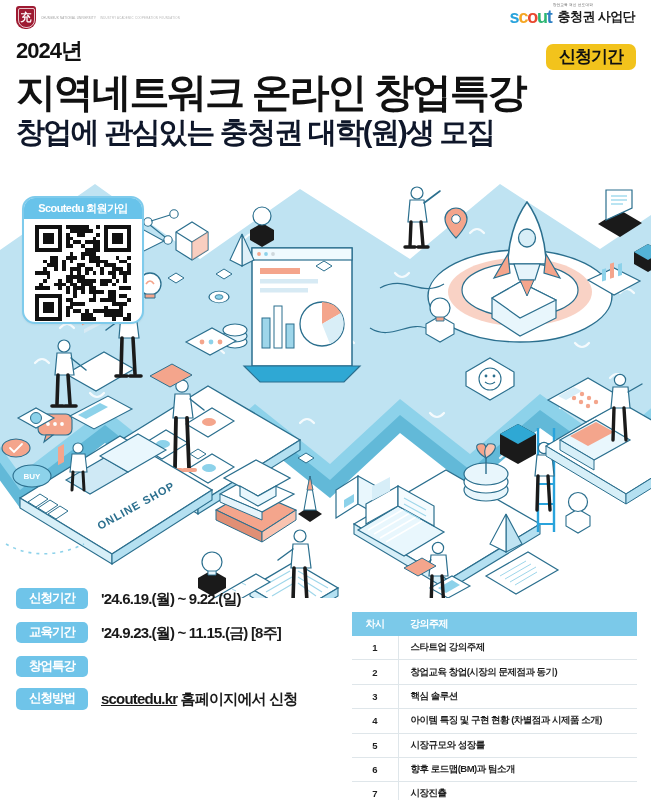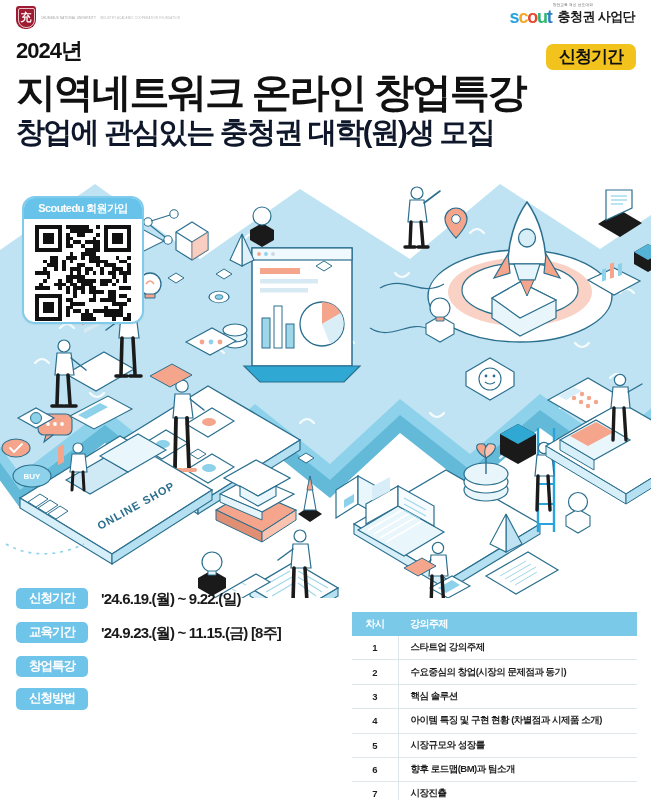--- a/index.html
+++ b/index.html
@@ -1304,20 +1304,23 @@
     <div class="pill">교육기간</div>
     <div class="info-val" id="val1">
         <div><span>'24.9.23.(월) ~ 11.15.(금) [8주]</span></div>
       </div>
   </div>
   <div class="info-row row-benefit">
     <div class="pill">창업특강</div>
   </div>
   <div class="info-row">
     <div class="pill">신청방법</div>
+    <div class="info-val" id="val3">
+        <div><span class="link">scoutedu.kr</span><span> 홈페이지에서 신청</span></div>
+      </div>
   </div>
 </div>
 
 <div class="curriculum">
   <table class="cur">
     <colgroup>
         <col class="c1">
         <col>
       </colgroup>
     <thead>
@@ -1326,21 +1329,21 @@
         <th class="subj">강의주제</th>
       </tr>
     </thead>
     <tbody id="cur-body">
         <tr>
           <td class="no">1</td>
           <td class="subj">스타트업 강의주제</td>
         </tr>
         <tr>
           <td class="no">2</td>
-          <td class="subj">수요중심의 창업(시장의 문제점과 동기)</td>
+          <td class="subj">창업교육 창업(시장의 문제점과 동기)</td>
         </tr>
         <tr>
           <td class="no">3</td>
           <td class="subj">핵심 솔루션</td>
         </tr>
         <tr>
           <td class="no">4</td>
           <td class="subj">아이템 특징 및 구현 현황 (차별점과 시제품 소개)</td>
         </tr>
         <tr>

